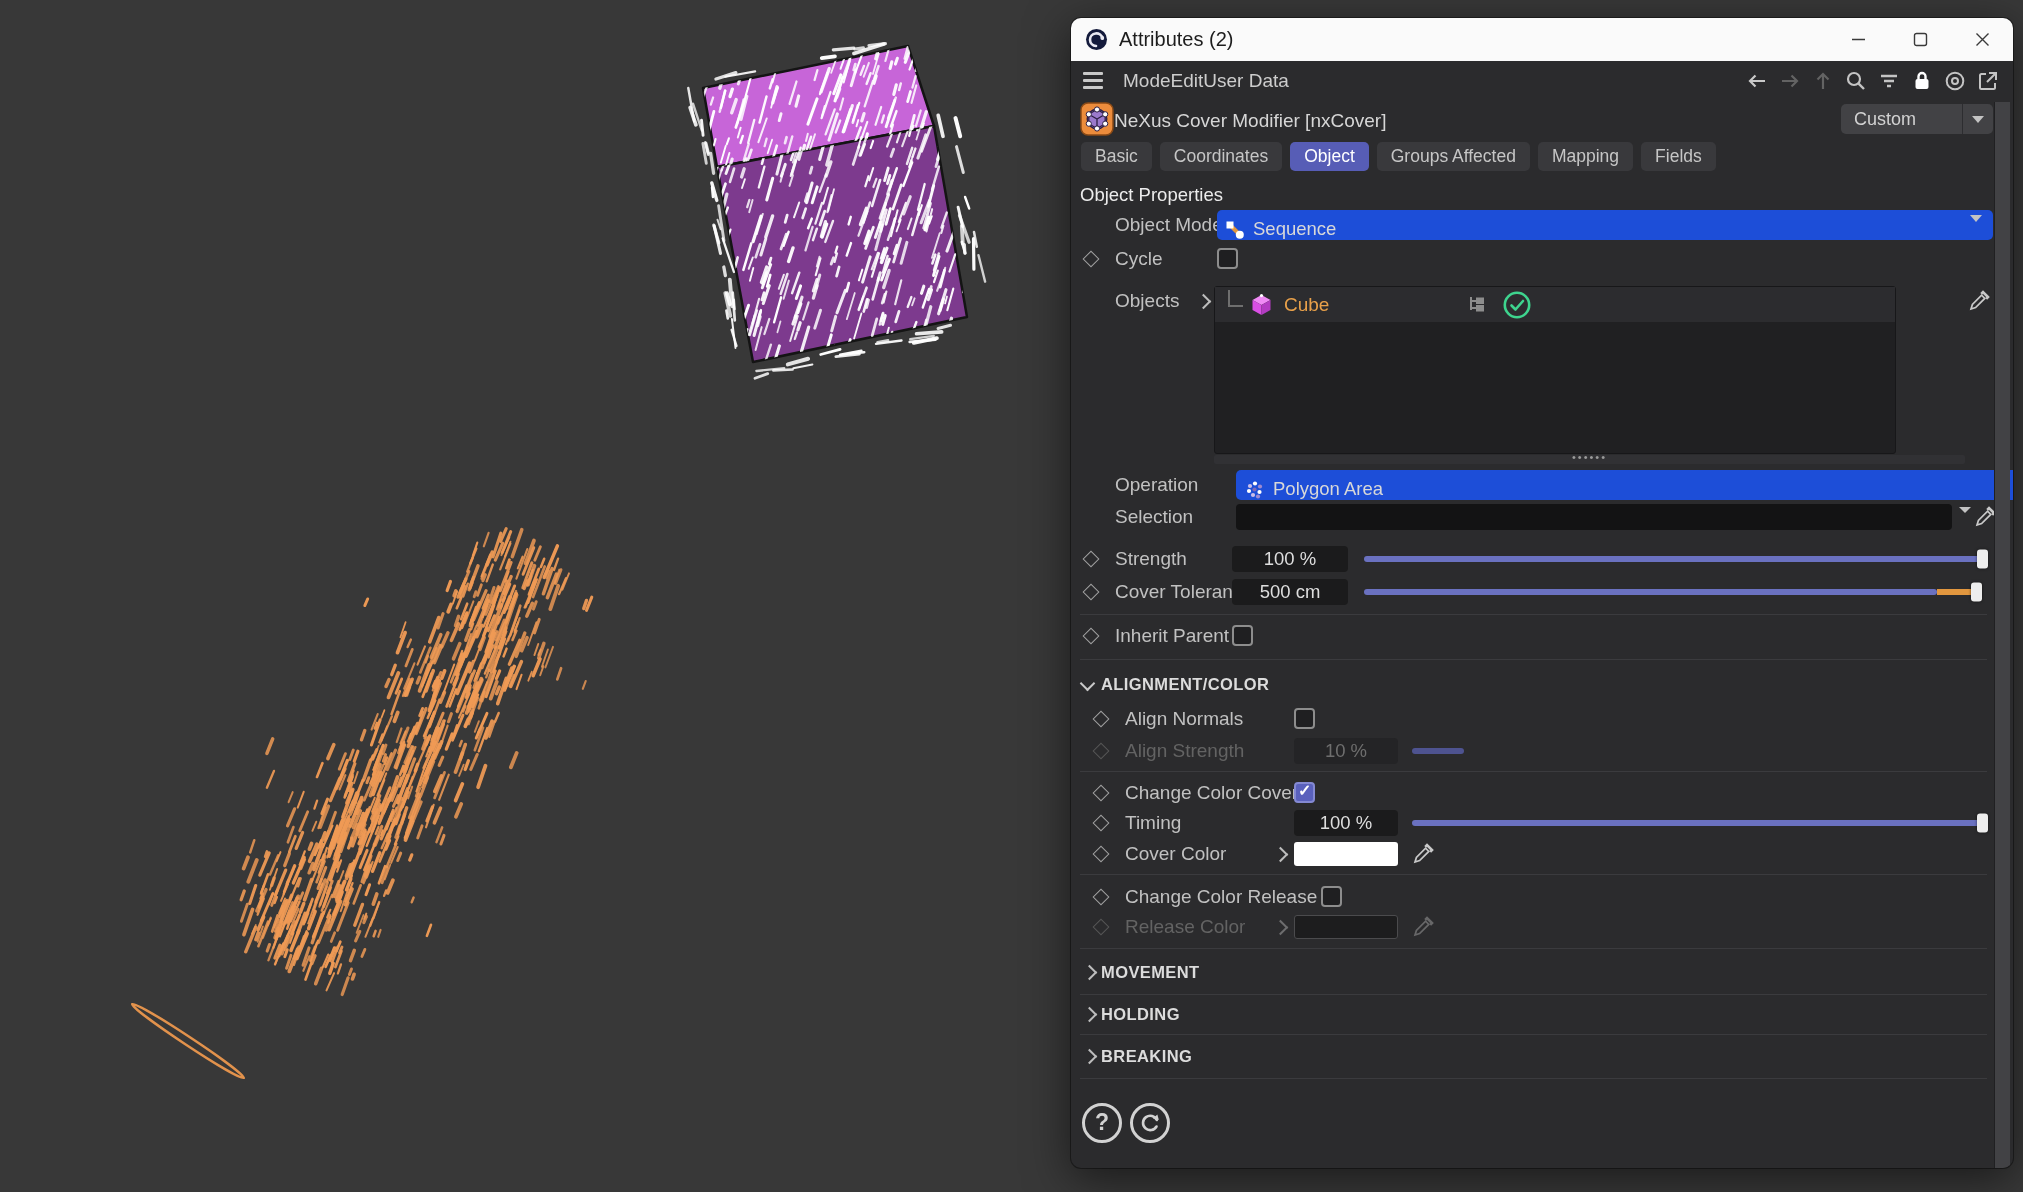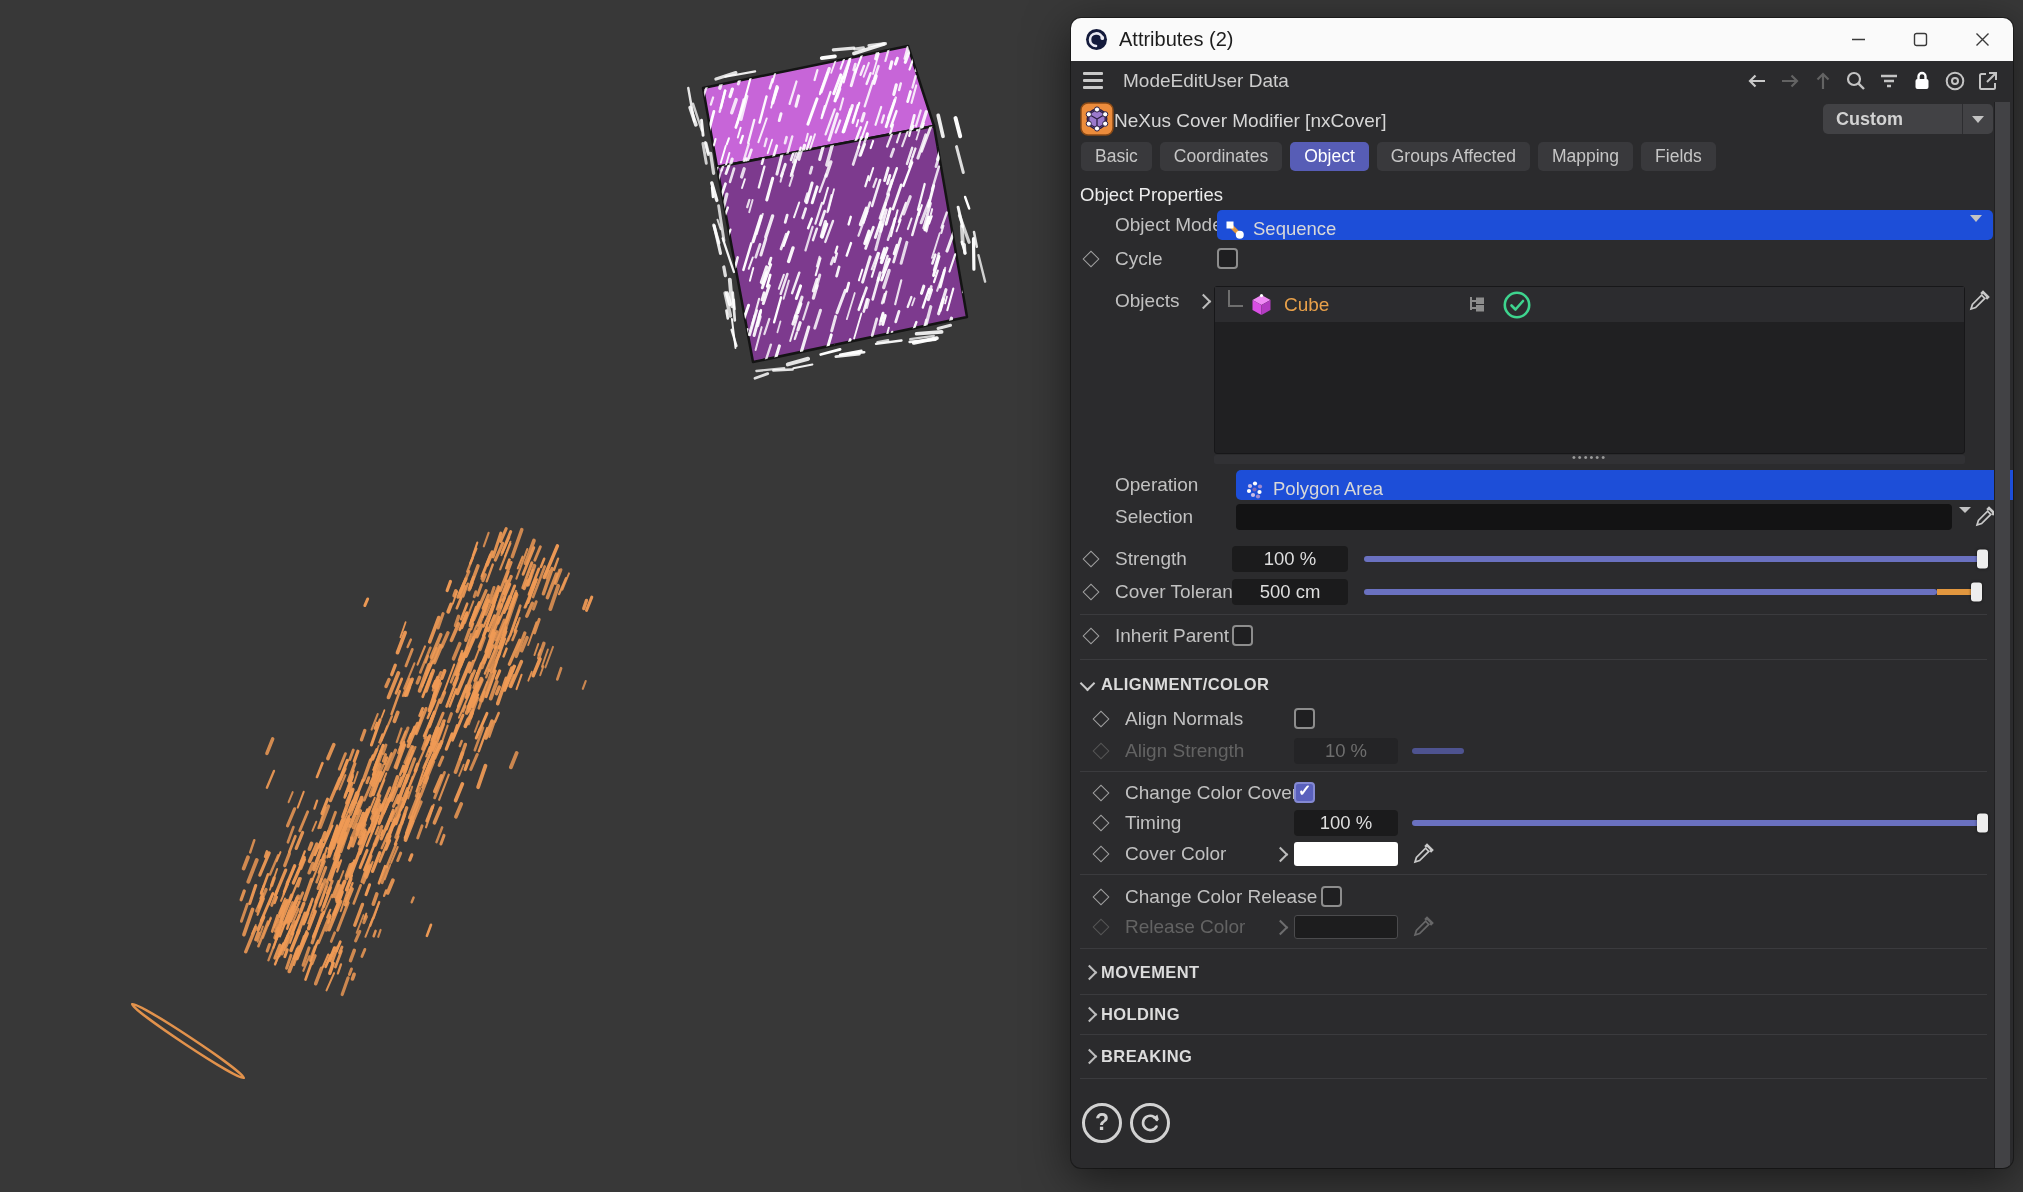--- a/index.html
+++ b/index.html
@@ -23,22 +23,22 @@
   .mb-item{color:#cdcdcd;font-size:19px;margin-right:0;}
   .hamb{margin-left:12px;margin-right:20px;display:flex;flex-direction:column;gap:4px;}
   .hamb i{display:block;width:20px;height:3px;background:#c9c9c9;border-radius:1px;}
   .mb-labels{display:flex;text-align:center;}
   .mb-icons{margin-left:auto;display:flex;align-items:center;gap:7px;padding-right:12px;}
   .mb-ic{width:26px;height:26px;display:flex;align-items:center;justify-content:center;}
 
   .objheader{position:absolute;left:0;top:84px;width:942px;height:38px;display:flex;align-items:center;}
   .nexus-ic{margin-left:9px;}
   .objtitle{font-size:19px;color:#d6d6d6;white-space:nowrap;}
-  .preset{position:absolute;right:20px;top:2px;width:170px;height:30px;background:#424245;
-          border-radius:5px;display:flex;align-items:center;font-weight:bold;}
+  .preset{position:absolute;right:20px;top:2px;width:152px;height:30px;background:#424245;
+          border-radius:5px;display:flex;align-items:center;}
   .preset .ptxt{font-size:18px;color:#d2d2d2;margin-left:13px;flex:1;}
   .preset .parrow{width:30px;height:100%;border-left:1px solid #2d2d30;display:flex;align-items:center;justify-content:center;}
 
   .tabs{position:absolute;left:10px;top:124px;display:flex;gap:8px;}
   .tab{height:29px;padding:0 14px;background:#39393c;border-radius:5px;color:#c6c6c6;
        font-size:17.5px;display:flex;align-items:center;white-space:nowrap;cursor:default;}
   .tab.active{background:#575db6;color:#fff;}
 
   .propheading{position:absolute;left:9px;top:166px;font-size:18.5px;color:#ececec;}
 
@@ -60,21 +60,21 @@
   .dropdown .dtxt{font-size:18.5px;color:#d8d8d8;margin-left:8px;white-space:nowrap;}
   .dropdown .darr{margin-left:auto;margin-right:11px;}
   .tri{width:0;height:0;border-left:6px solid transparent;border-right:6px solid transparent;
        border-top:7px solid #c3c3c3;}
 
   .cb{position:absolute;top:2px;width:21px;height:21px;background:#1f1f21;border:2px solid #8d8d8d;
       border-radius:4px;box-sizing:border-box;}
   .cb.on{background:#5a61bd;border-color:#8489d2;}
   .cb.on::after{content:"✓";position:absolute;left:2px;top:-3px;color:#fff;font-size:16px;font-weight:bold;}
 
-  .listbox{position:absolute;left:143px;top:268px;width:751px;height:168px;background:#202022;
+  .listbox{position:absolute;left:143px;top:268px;width:682px;height:168px;background:#202022;
            border:1px solid #171719;border-radius:3px;box-sizing:border-box;}
   .listrow{position:absolute;left:0;top:0;width:100%;height:35px;background:#2c2c2f;display:flex;align-items:center;}
   .treeL{width:13px;height:15px;border-left:2px solid #6f6f6f;border-bottom:2px solid #6f6f6f;
          margin-left:13px;margin-top:-12px;}
   .cubename{font-size:19px;color:#e8a04a;margin-left:10px;}
 
   .field{position:absolute;top:0;height:26px;background:#1b1b1c;border-radius:4px;
          display:flex;align-items:center;justify-content:center;font-size:18.5px;color:#dedede;}
   .field.dim{color:#6e6e6e;background:#242426;}
   .input{position:absolute;top:0;height:26px;background:#131314;border-radius:4px;}

